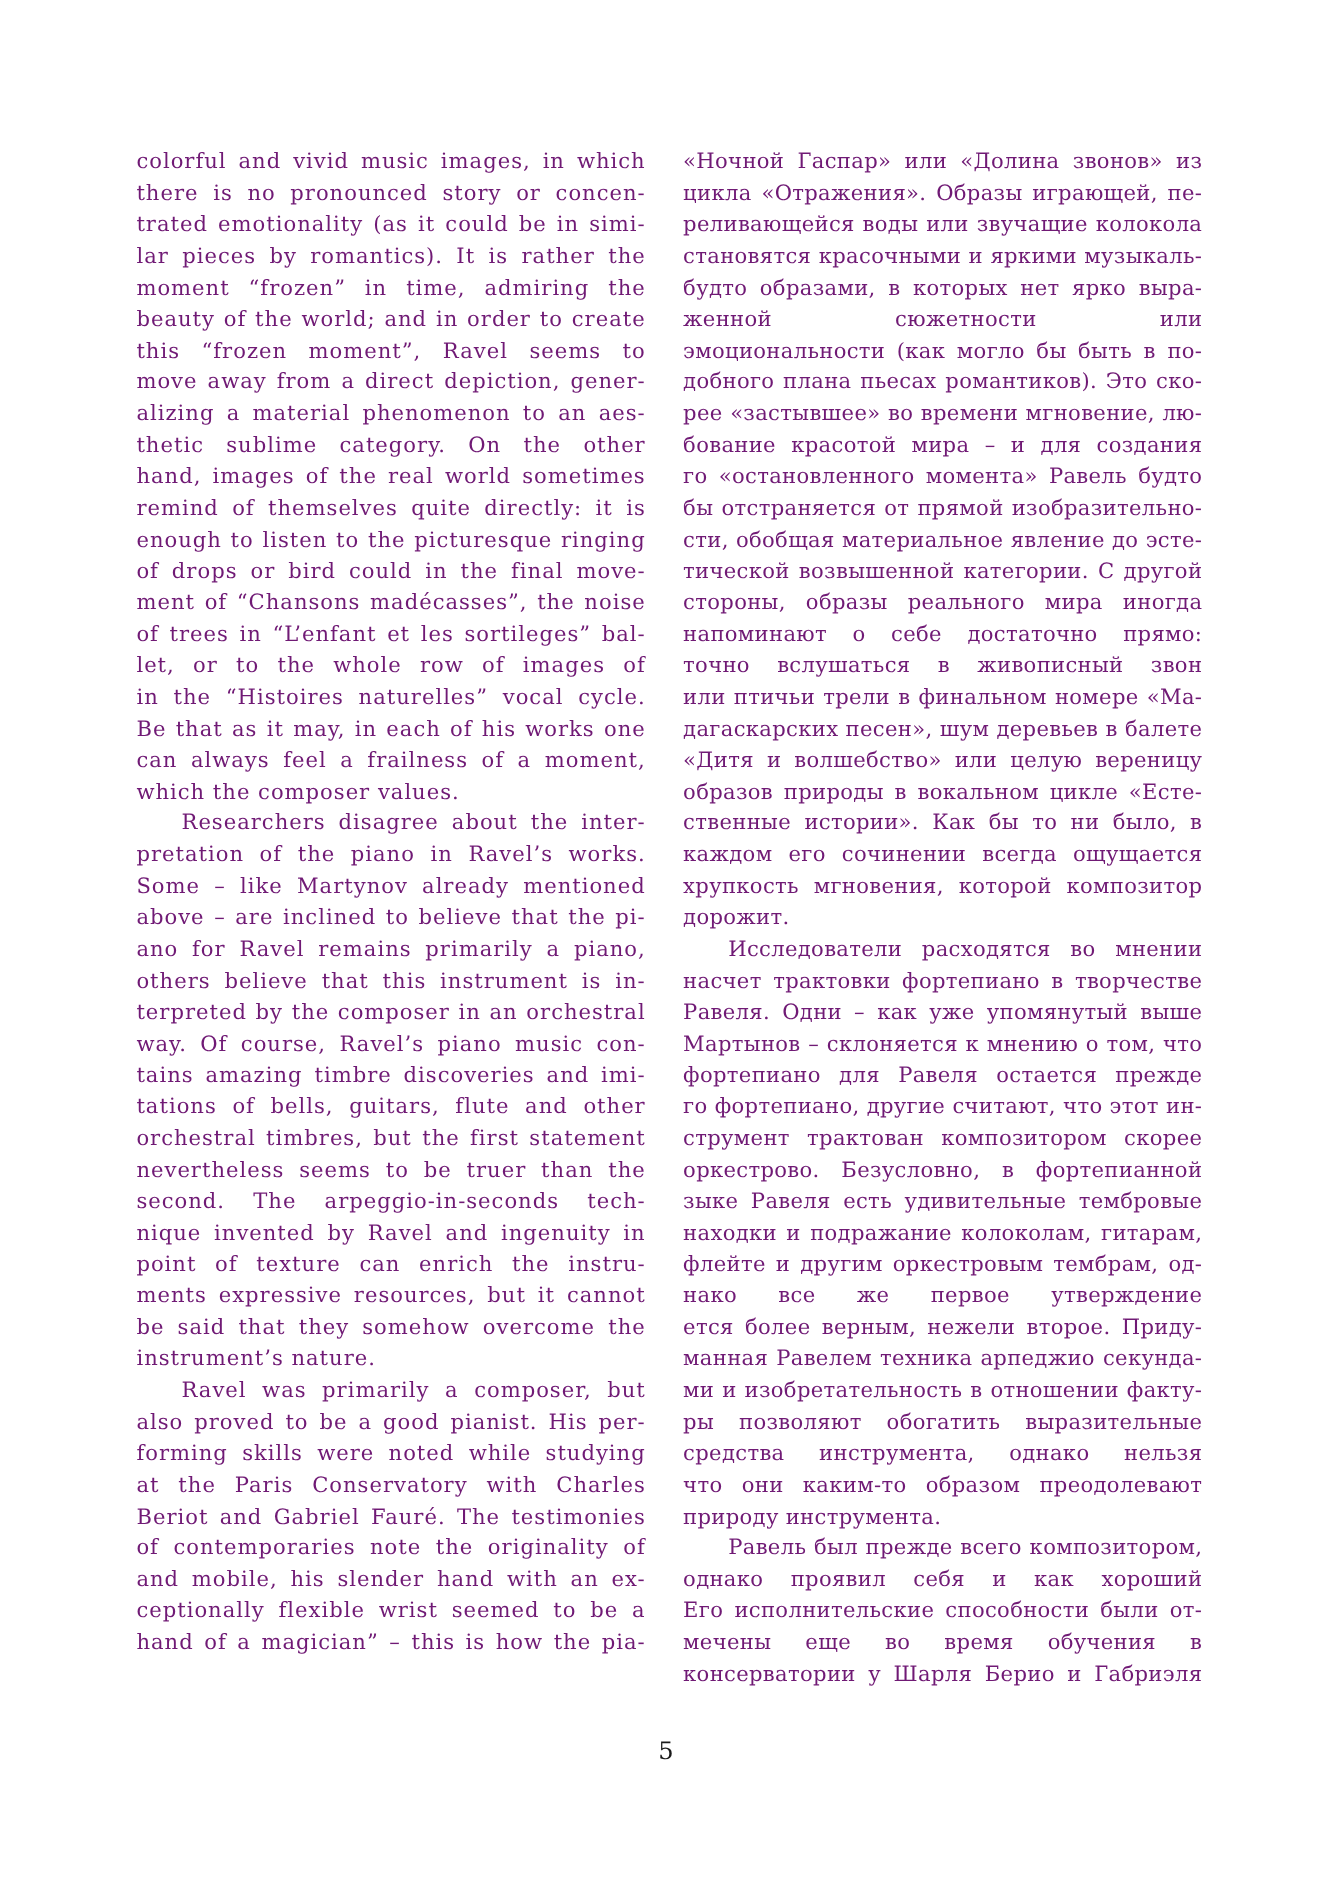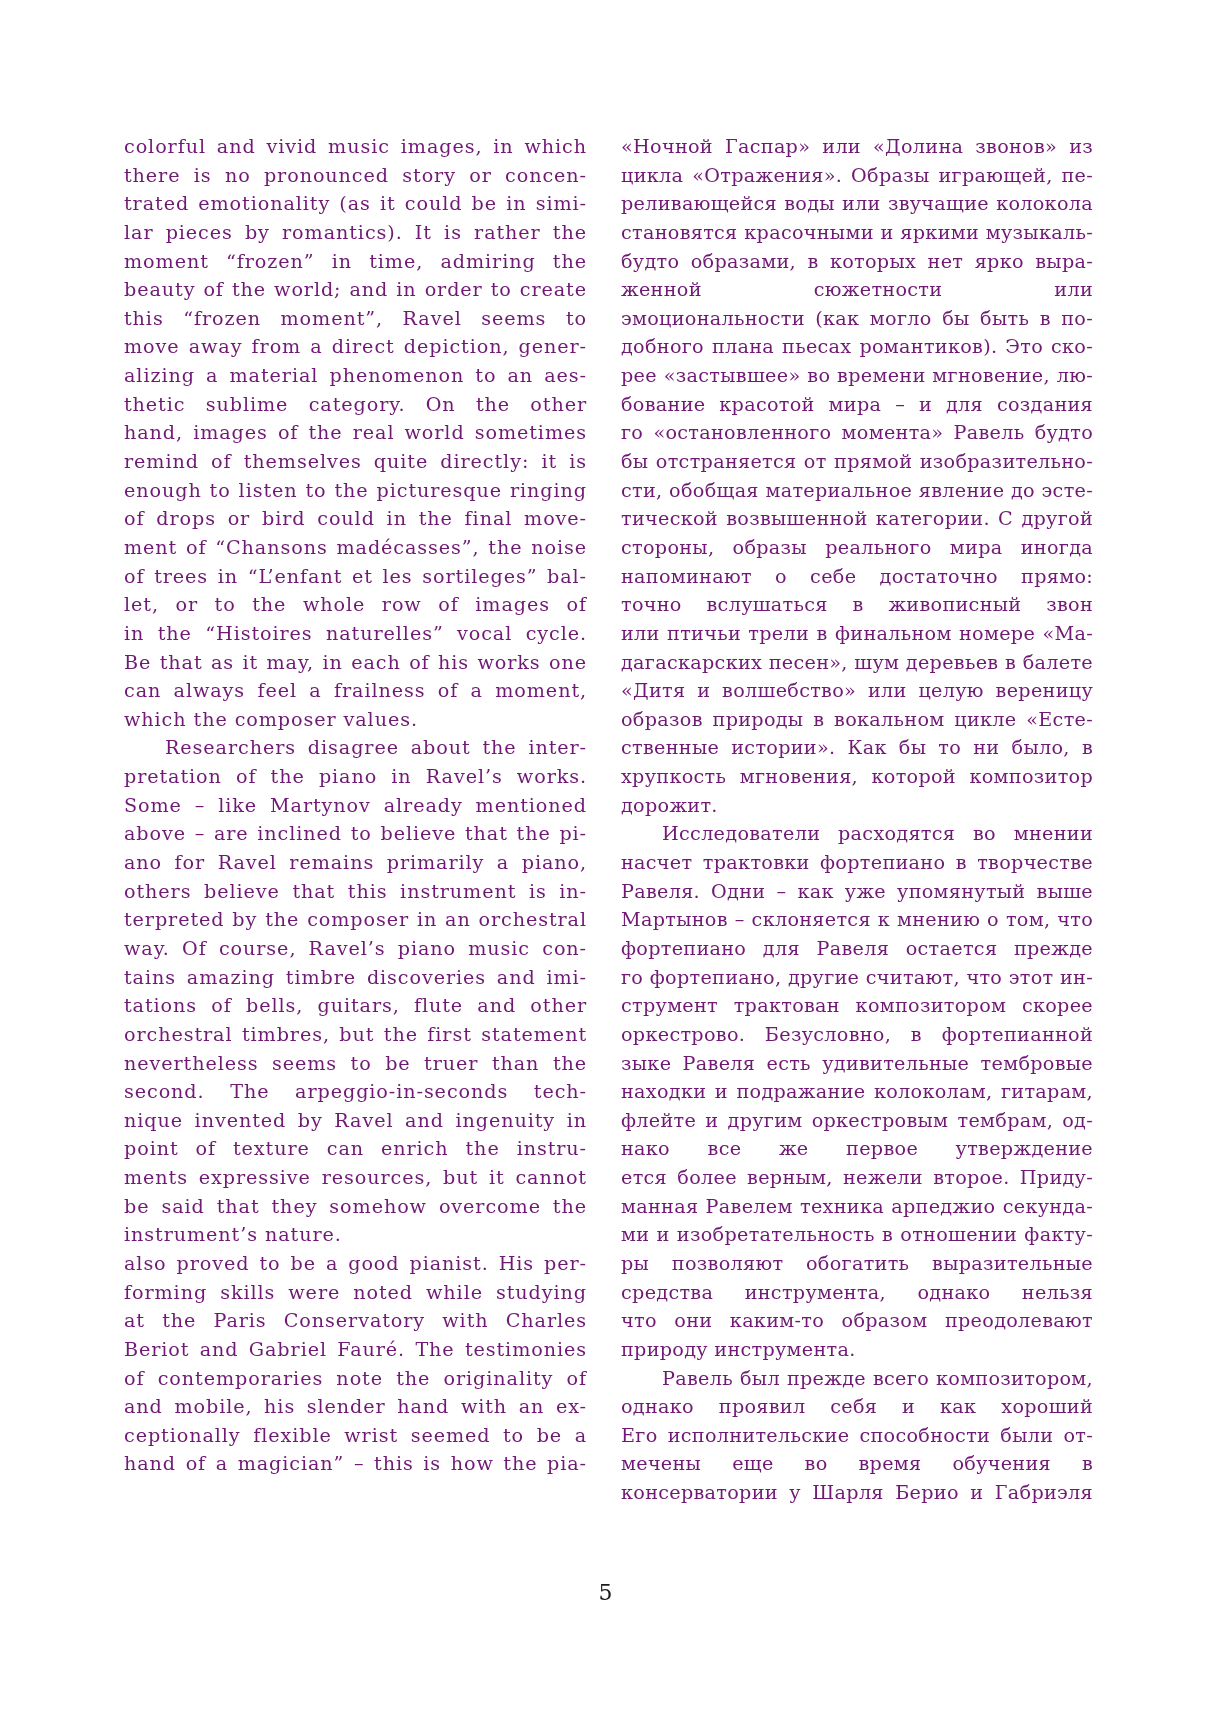--- a/index.html
+++ b/index.html
@@ -57,20 +57,21 @@
       <span class="line" style="white-space: normal; overflow: hidden;">tains amazing timbre discoveries and imi-</span>
       <span class="line" style="white-space: normal; overflow: hidden;">tations of bells, guitars, flute and other</span>
       <span class="line" style="white-space: normal; overflow: hidden;">orchestral timbres, but the first statement</span>
       <span class="line" style="white-space: normal; overflow: hidden;">nevertheless seems to be truer than the</span>
       <span class="line" style="white-space: normal; overflow: hidden;">second. The arpeggio-in-seconds tech-</span>
       <span class="line" style="white-space: normal; overflow: hidden;">nique invented by Ravel and ingenuity in</span>
       <span class="line" style="white-space: normal; overflow: hidden;">point of texture can enrich the instru-</span>
       <span class="line" style="white-space: normal; overflow: hidden;">ments expressive resources, but it cannot</span>
       <span class="line" style="white-space: normal; overflow: hidden;">be said that they somehow overcome the</span>
       <span class="line last" style="white-space: normal; overflow: hidden;">instrument’s nature.</span>
+      <span class="line indent" style="white-space: normal; overflow: hidden;">Ravel was primarily a composer, but</span>
       <span class="line" style="white-space: normal; overflow: hidden;">also proved to be a good pianist. His per-</span>
       <span class="line" style="white-space: normal; overflow: hidden;">forming skills were noted while studying</span>
       <span class="line" style="white-space: normal; overflow: hidden;">at the Paris Conservatory with Charles</span>
       <span class="line" style="white-space: normal; overflow: hidden;">Beriot and Gabriel Fauré. The testimonies</span>
       <span class="line" style="white-space: normal; overflow: hidden;">of contemporaries note the originality of</span>
       <span class="line" style="white-space: normal; overflow: hidden;">and mobile, his slender hand with an ex-</span>
       <span class="line" style="white-space: normal; overflow: hidden;">ceptionally flexible wrist seemed to be a</span>
       <span class="line" style="white-space: normal; overflow: hidden;">hand of a magician” – this is how the pia-</span>
     </div>
   <div class="col ru" id="col-ru">
@@ -89,20 +90,21 @@
       <span class="line" style="white-space: normal; overflow: hidden;">сти, обобщая материальное явление до эсте-</span>
       <span class="line" style="white-space: normal; overflow: hidden;">тической возвышенной категории. С другой</span>
       <span class="line" style="white-space: normal; overflow: hidden;">стороны, образы реального мира иногда</span>
       <span class="line" style="white-space: normal; overflow: hidden;">напоминают о себе достаточно прямо: доста-</span>
       <span class="line" style="white-space: normal; overflow: hidden;">точно вслушаться в живописный звон капель</span>
       <span class="line" style="white-space: normal; overflow: hidden;">или птичьи трели в финальном номере «Ма-</span>
       <span class="line" style="white-space: normal; overflow: hidden;">дагаскарских песен», шум деревьев в балете</span>
       <span class="line" style="white-space: normal; overflow: hidden;">«Дитя и волшебство» или целую вереницу</span>
       <span class="line" style="white-space: normal; overflow: hidden;">образов природы в вокальном цикле «Есте-</span>
       <span class="line" style="white-space: normal; overflow: hidden;">ственные истории». Как бы то ни было, в</span>
+      <span class="line" style="white-space: normal; overflow: hidden;">каждом его сочинении всегда ощущается</span>
       <span class="line" style="white-space: normal; overflow: hidden;">хрупкость мгновения, которой композитор</span>
       <span class="line last" style="white-space: normal; overflow: hidden;">дорожит.</span>
       <span class="line indent" style="white-space: normal; overflow: hidden;">Исследователи расходятся во мнении</span>
       <span class="line" style="white-space: normal; overflow: hidden;">насчет трактовки фортепиано в творчестве</span>
       <span class="line" style="white-space: normal; overflow: hidden;">Равеля. Одни – как уже упомянутый выше</span>
       <span class="line" style="white-space: normal; overflow: hidden;">Мартынов – склоняется к мнению о том, что</span>
       <span class="line" style="white-space: normal; overflow: hidden;">фортепиано для Равеля остается прежде все-</span>
       <span class="line" style="white-space: normal; overflow: hidden;">го фортепиано, другие считают, что этот ин-</span>
       <span class="line" style="white-space: normal; overflow: hidden;">струмент трактован композитором скорее</span>
       <span class="line" style="white-space: normal; overflow: hidden;">оркестрово. Безусловно, в фортепианной му-</span>

